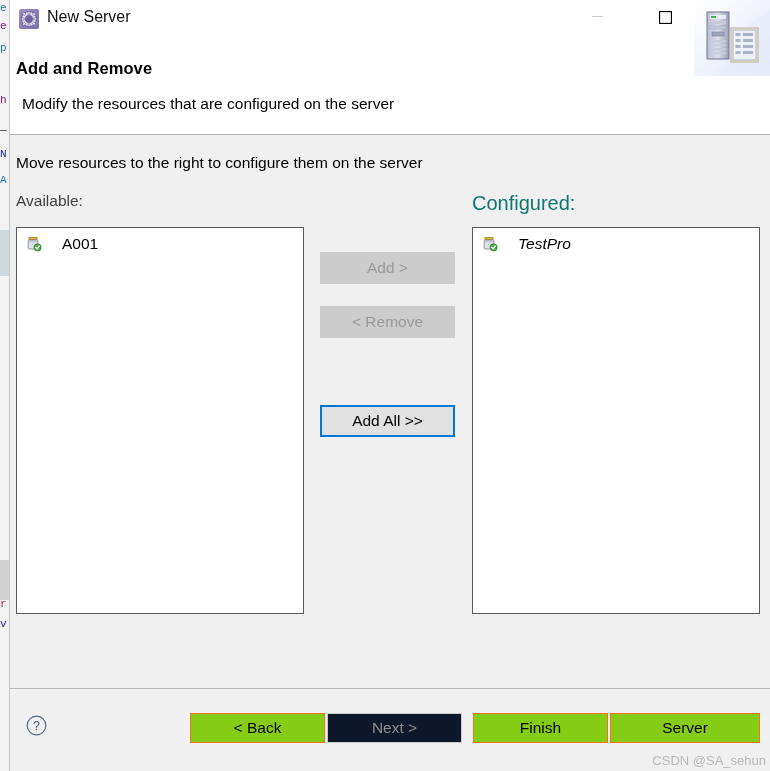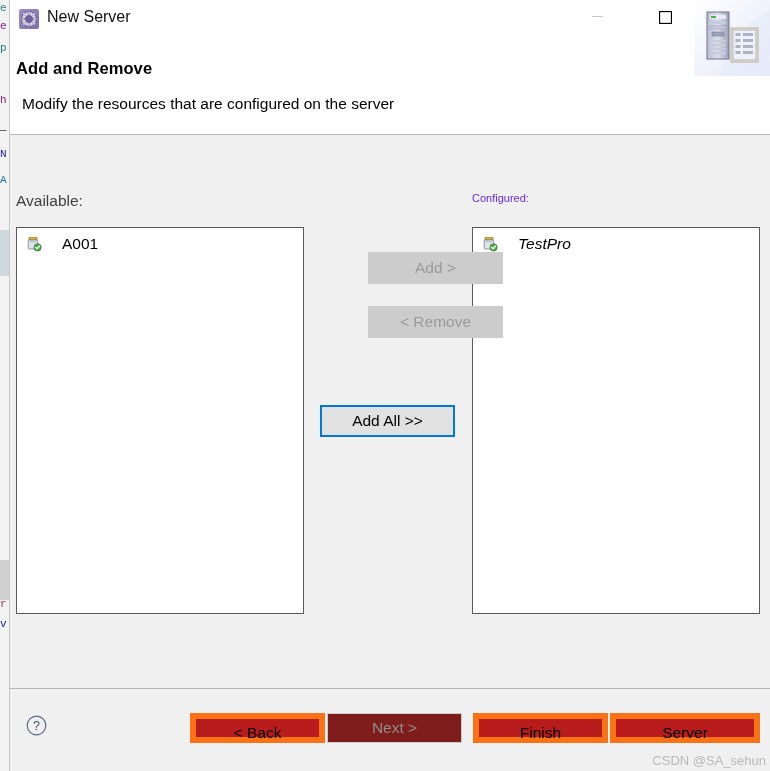--- a/index.html
+++ b/index.html
@@ -138,22 +138,22 @@
   }
   #lbl-available {
     position: absolute;
     left: 6px; top: 57px;
     font-size: 15.5px;
     color: #404040;
   }
   #lbl-configured {
     position: absolute;
     left: 462px; top: 57px;
-    font-size: 11px;
-    color: #6d28d9;
+    font-size: 20px;
+    color: #0f766e;
   }
   .listbox {
     position: absolute;
     top: 92px;
     height: 387px;
     background: #ffffff;
     border: 1px solid #5a5a5a;
     box-sizing: border-box;
     overflow: hidden;
   }
@@ -191,21 +191,20 @@
     cursor: default;
     background: #e1e1e1;
     border: 1px solid #adadad;
     color: #000000;
     white-space: nowrap;
   }
   .midbtn.disabled {
     background: #cccccc;
     border: 1px solid #cccccc;
     color: #9a9a9a;
-    margin-left: 48px;
   }
   .midbtn.focused {
     background: #e1e1e1;
     border: 2px solid #0078d7;
     line-height: 28px;
   }
   #btn-add       { top: 117px; }
   #btn-remove    { top: 171px; }
   #btn-add-all   { top: 270px; }
   #btn-remove-all{ top: 324px; }
@@ -225,28 +224,28 @@
   }
   .footbtn {
     position: absolute;
     top: 24px;
     height: 30px;
     font-family: "Liberation Sans", sans-serif;
     font-size: 15.5px;
     text-align: center;
     line-height: 28px;
     box-sizing: border-box;
-    background: #b91c1c;
-    border: 6px solid #f97316;
+    background: #84cc16;
+    border: 1px solid #f97316;
     color: #000000;
     cursor: default;
     white-space: nowrap;
   }
   .footbtn.disabled {
-    background: #7f1d1d;
+    background: #0f172a;
     border: 1px solid #cccccc;
     color: #8e8e8e;
   }
   #btn-back   { left: 180px; width: 135px; }
   #btn-next   { left: 317px; width: 135px; }
   #btn-finish { left: 463px; width: 135px; }
   #btn-cancel { left: 600px; width: 150px; }
 
   #watermark {
     position: absolute;
@@ -359,20 +358,21 @@
             <rect x="49" y="45" width="10" height="3"></rect>
           <rect x="41.5" y="51" width="5" height="3"></rect>
             <rect x="49" y="51" width="10" height="3"></rect>
         </g>
       </svg>
     </div>
   </div>
 
   <div id="bodyarea">
 
+    <div id="move-hint">Move resources to the right to configure them on the server</div>
     <div id="lbl-available">Available:</div>
     <div id="lbl-configured">Configured:</div>
 
     <div class="listbox" id="list-available">
       <div class="list-row">
         <svg class="jar-icon" viewBox="0 0 16 16">
           <rect x="3" y="1.5" width="8" height="2.2" fill="#e8b93c" stroke="#9a7714" stroke-width="0.7"></rect>
           <rect x="2.2" y="4" width="9.6" height="9" rx="1" fill="#dfe3ea" stroke="#76808f" stroke-width="0.8"></rect>
           <rect x="3.4" y="5.3" width="7.2" height="1" fill="#b7bfcb"></rect>
           <circle cx="11.6" cy="11.4" r="3.6" fill="#4faa4a" stroke="#2f7a2c" stroke-width="0.7"></circle>

